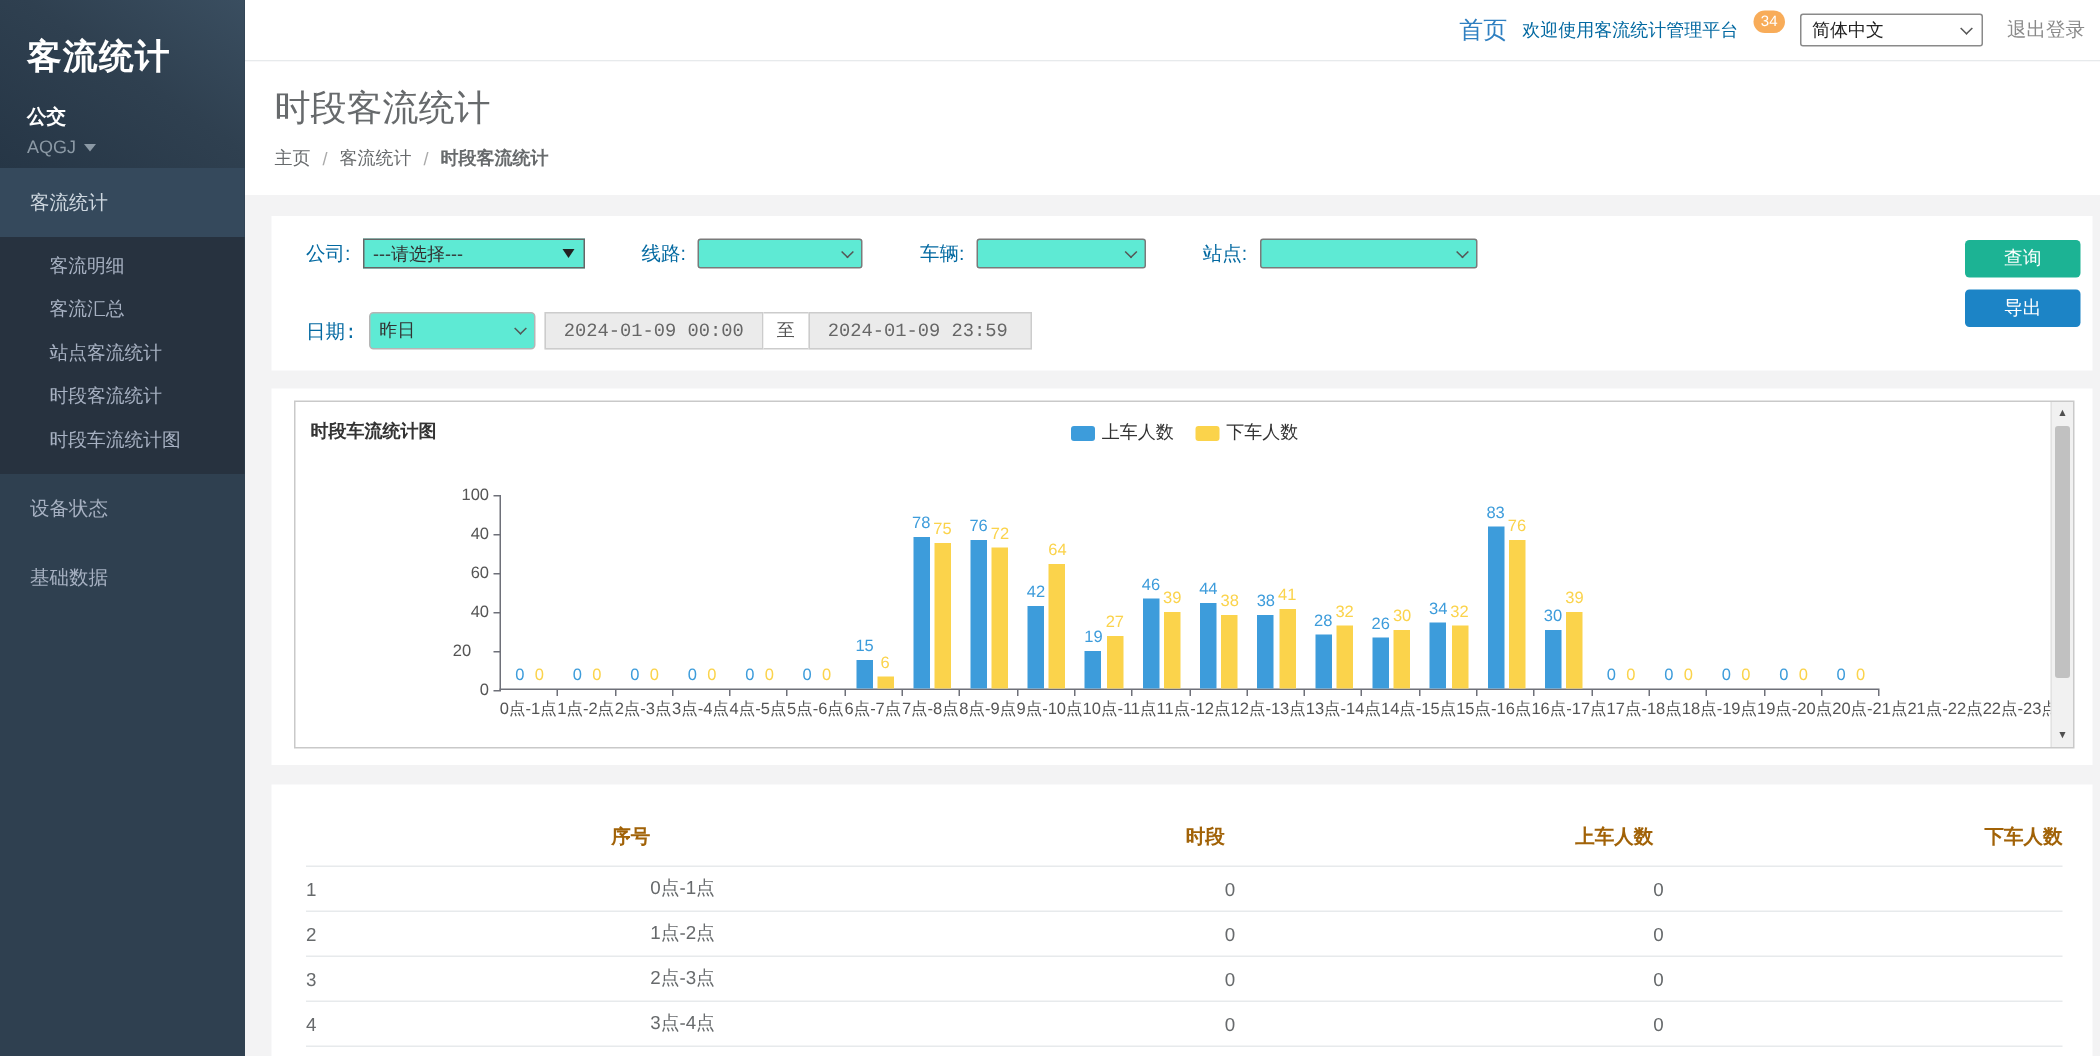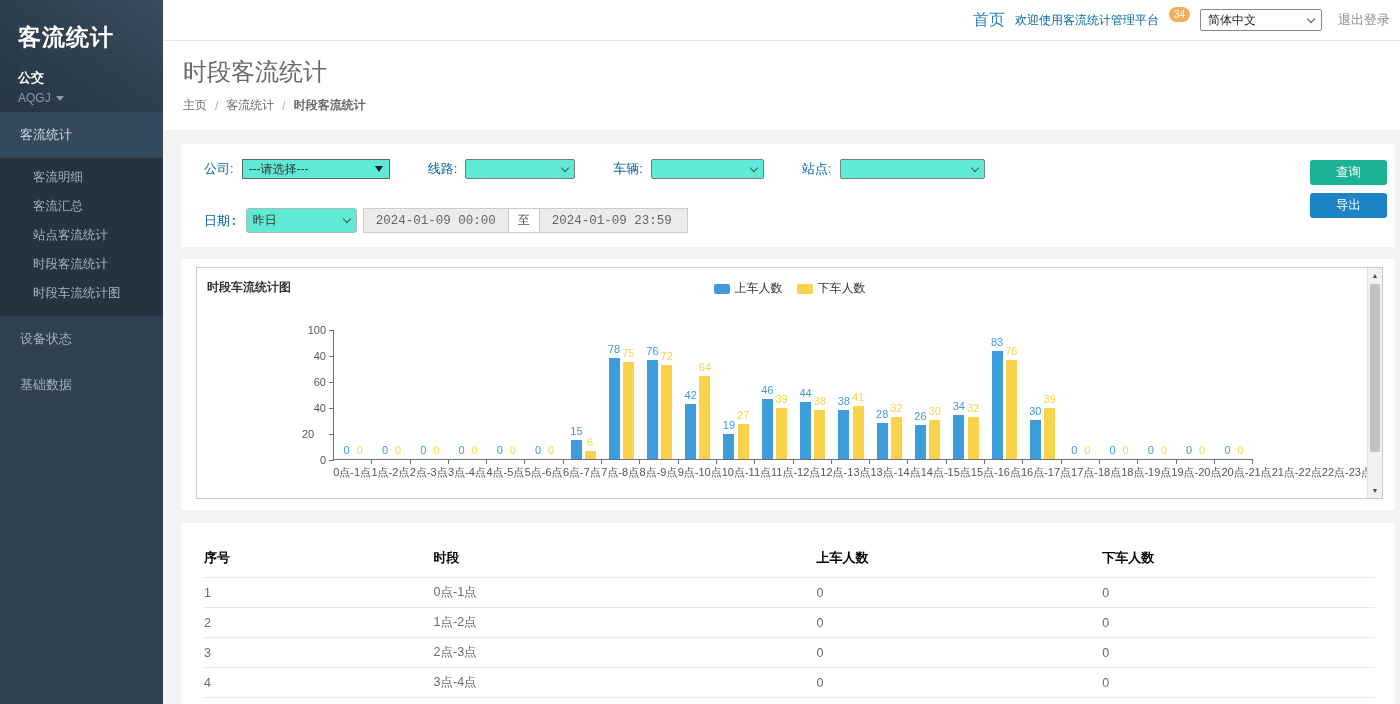--- a/index.html
+++ b/index.html
@@ -79,21 +79,21 @@
   .xlabel { flex:0 0 38.3px; text-align:center; font-size:11px; color:#545454; white-space:nowrap; }
   .xlabel.hidden { visibility:hidden; }
   .vscroll { position:absolute; right:0; top:0; bottom:0; width:15px; background:#f1f1f1; border-left:1px solid #e2e2e2; }
   .vscroll .arrow { height:15px; display:flex; align-items:center; justify-content:center; font-size:7px; color:#505050; cursor:pointer; }
   .vscroll .thumb { position:absolute; left:2px; right:2px; top:16px; height:calc(100% - 62px); background:#c1c1c1; border-radius:2px; cursor:pointer; }
   .vscroll .arrow.down { position:absolute; bottom:0; left:0; right:0; }
 
   
   .table-panel { background:#fff; padding:18px 20px 0 23px; min-height:220px; }
   table.data { width:100%; border-collapse:collapse; table-layout:fixed; }
-  table.data th { text-align:left; font-size:13px; color:#000000; font-weight:bold; padding:8px 0 10px; border-bottom:1px solid #e7eaec; }
+  table.data th { text-align:right; font-size:13px; color:#a16207; font-weight:bold; padding:8px 0 10px; border-bottom:1px solid #e7eaec; }
   table.data td { font-size:12.5px; color:#676a6c; padding:6px 0; border-bottom:1px solid #e7eaec; }
   col.c1 { width:19.6%; } col.c2 { width:32.7%; } col.c3 { width:24.4%; }
 </style>
 </head>
 <body>
 
 <aside class="sidebar">
   <div class="side-head">
     <div class="brand">客流统计</div>
     <div class="org">公交</div>

